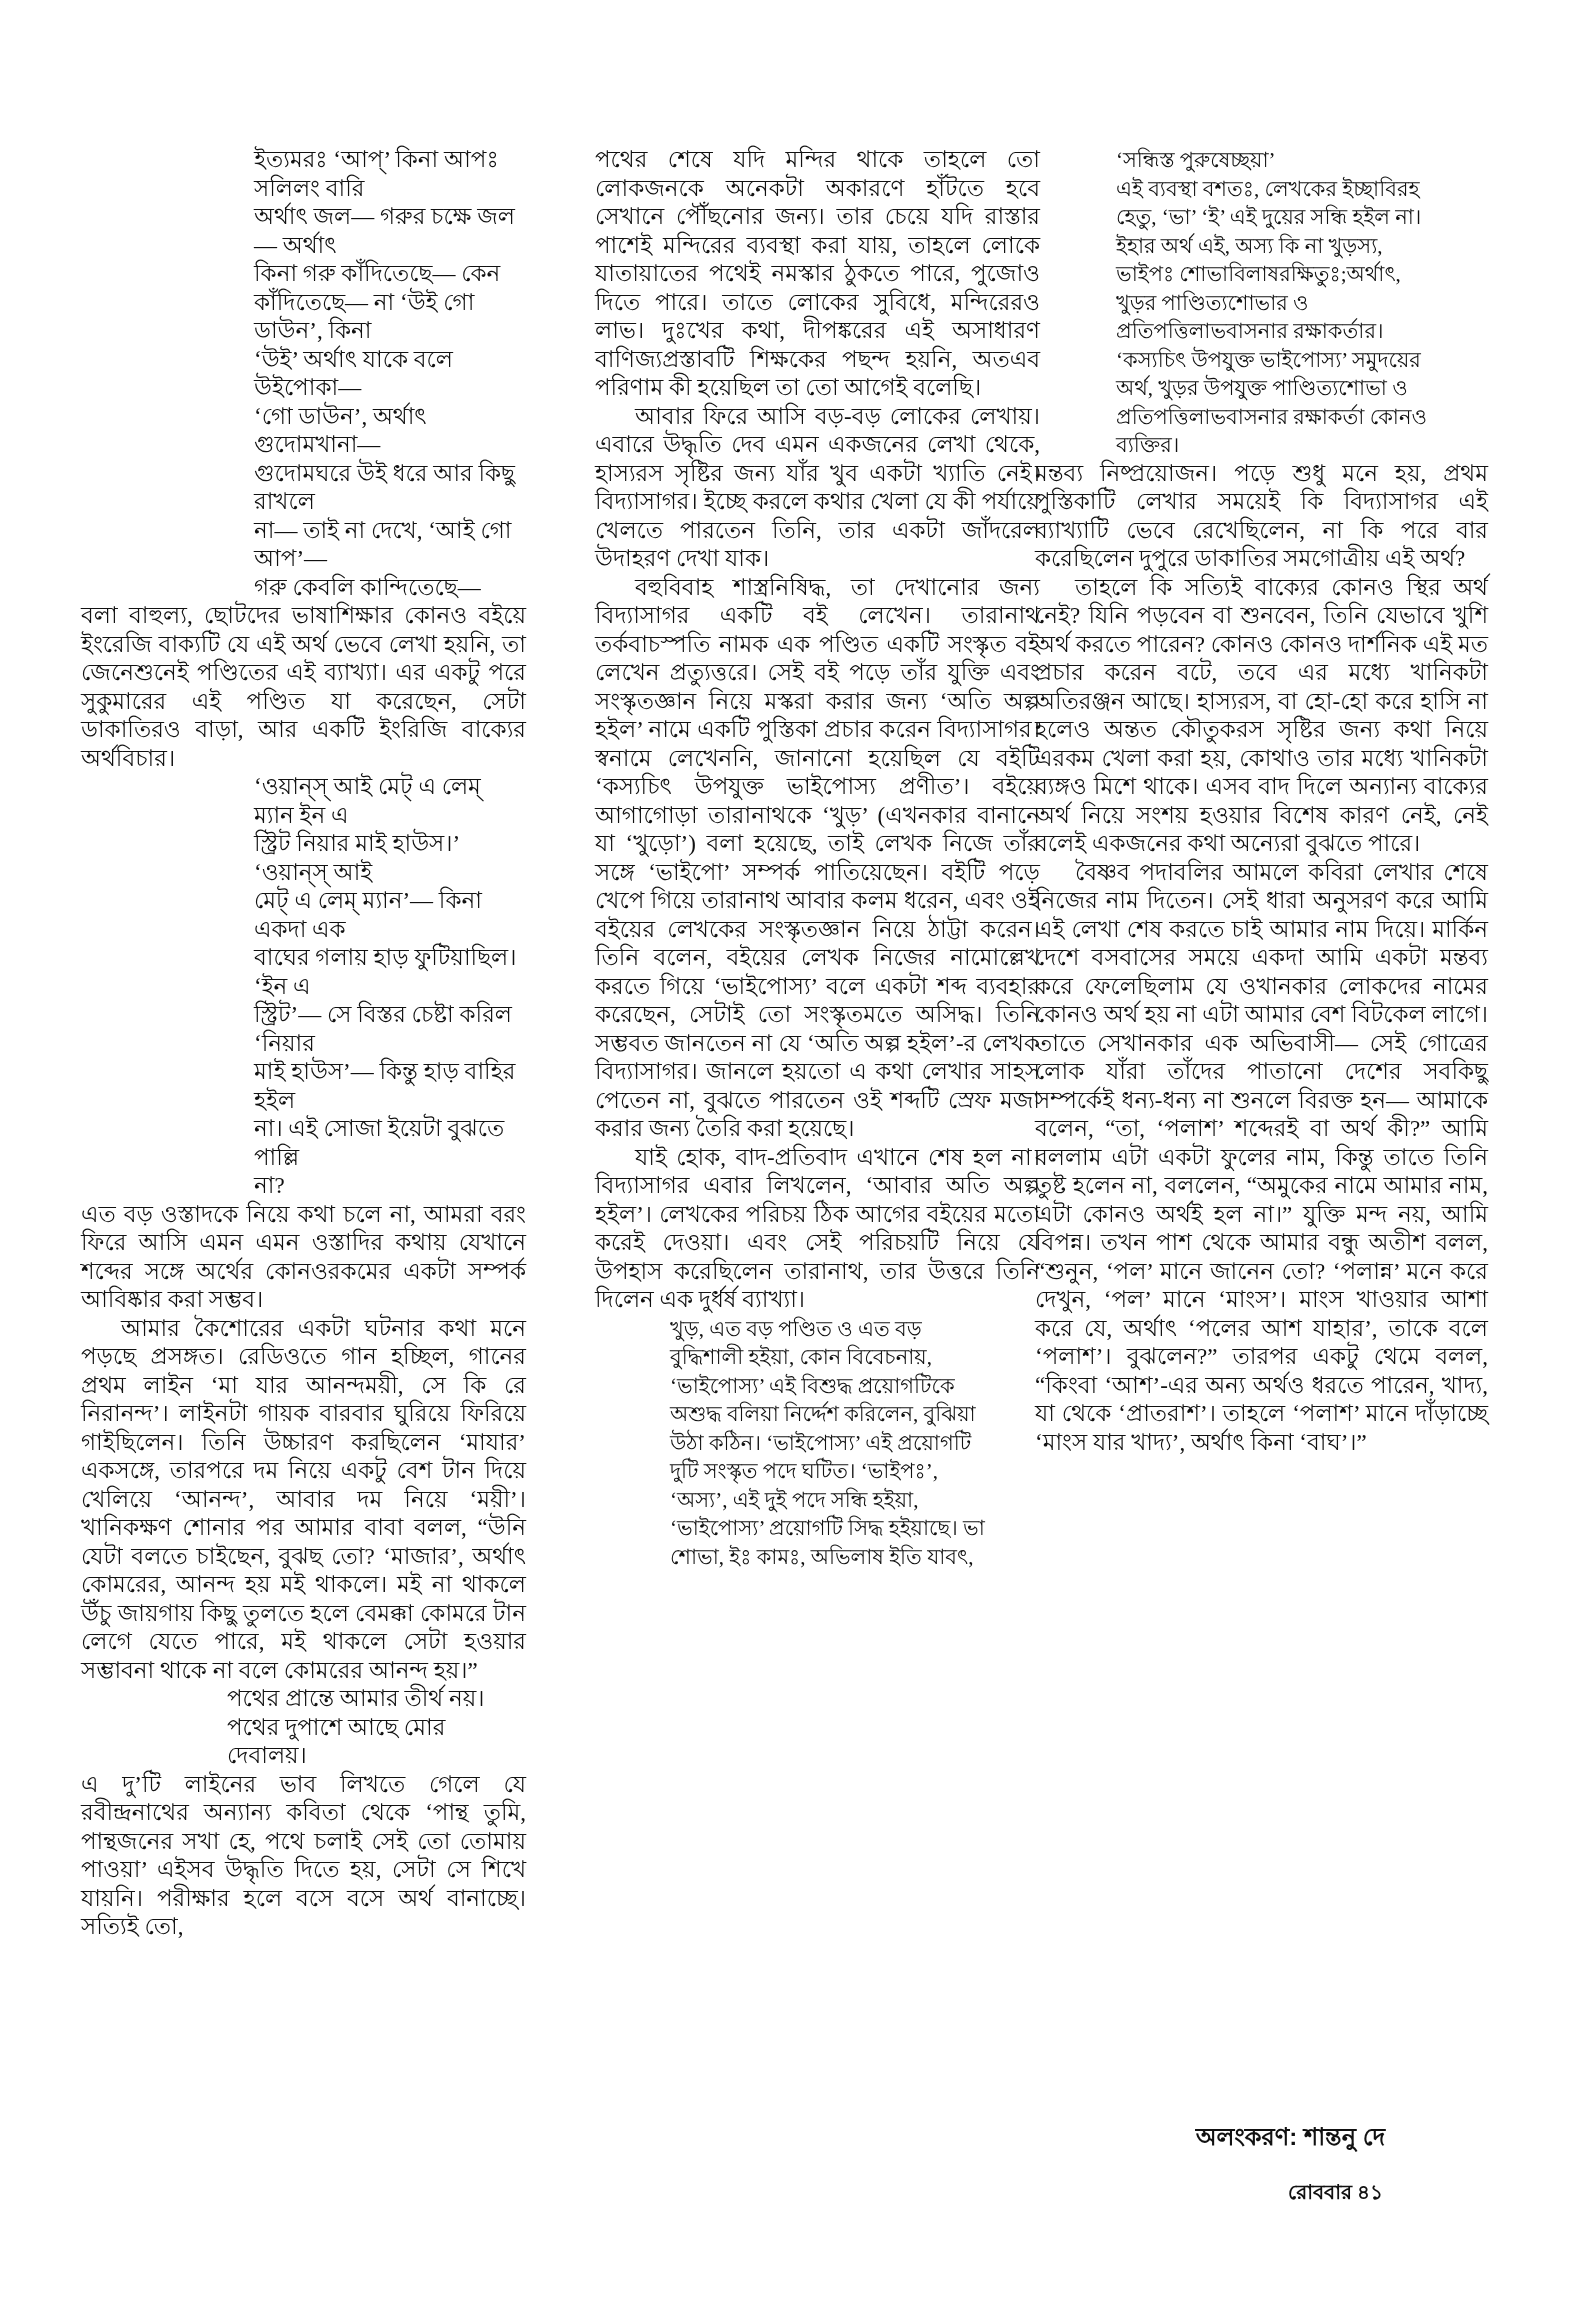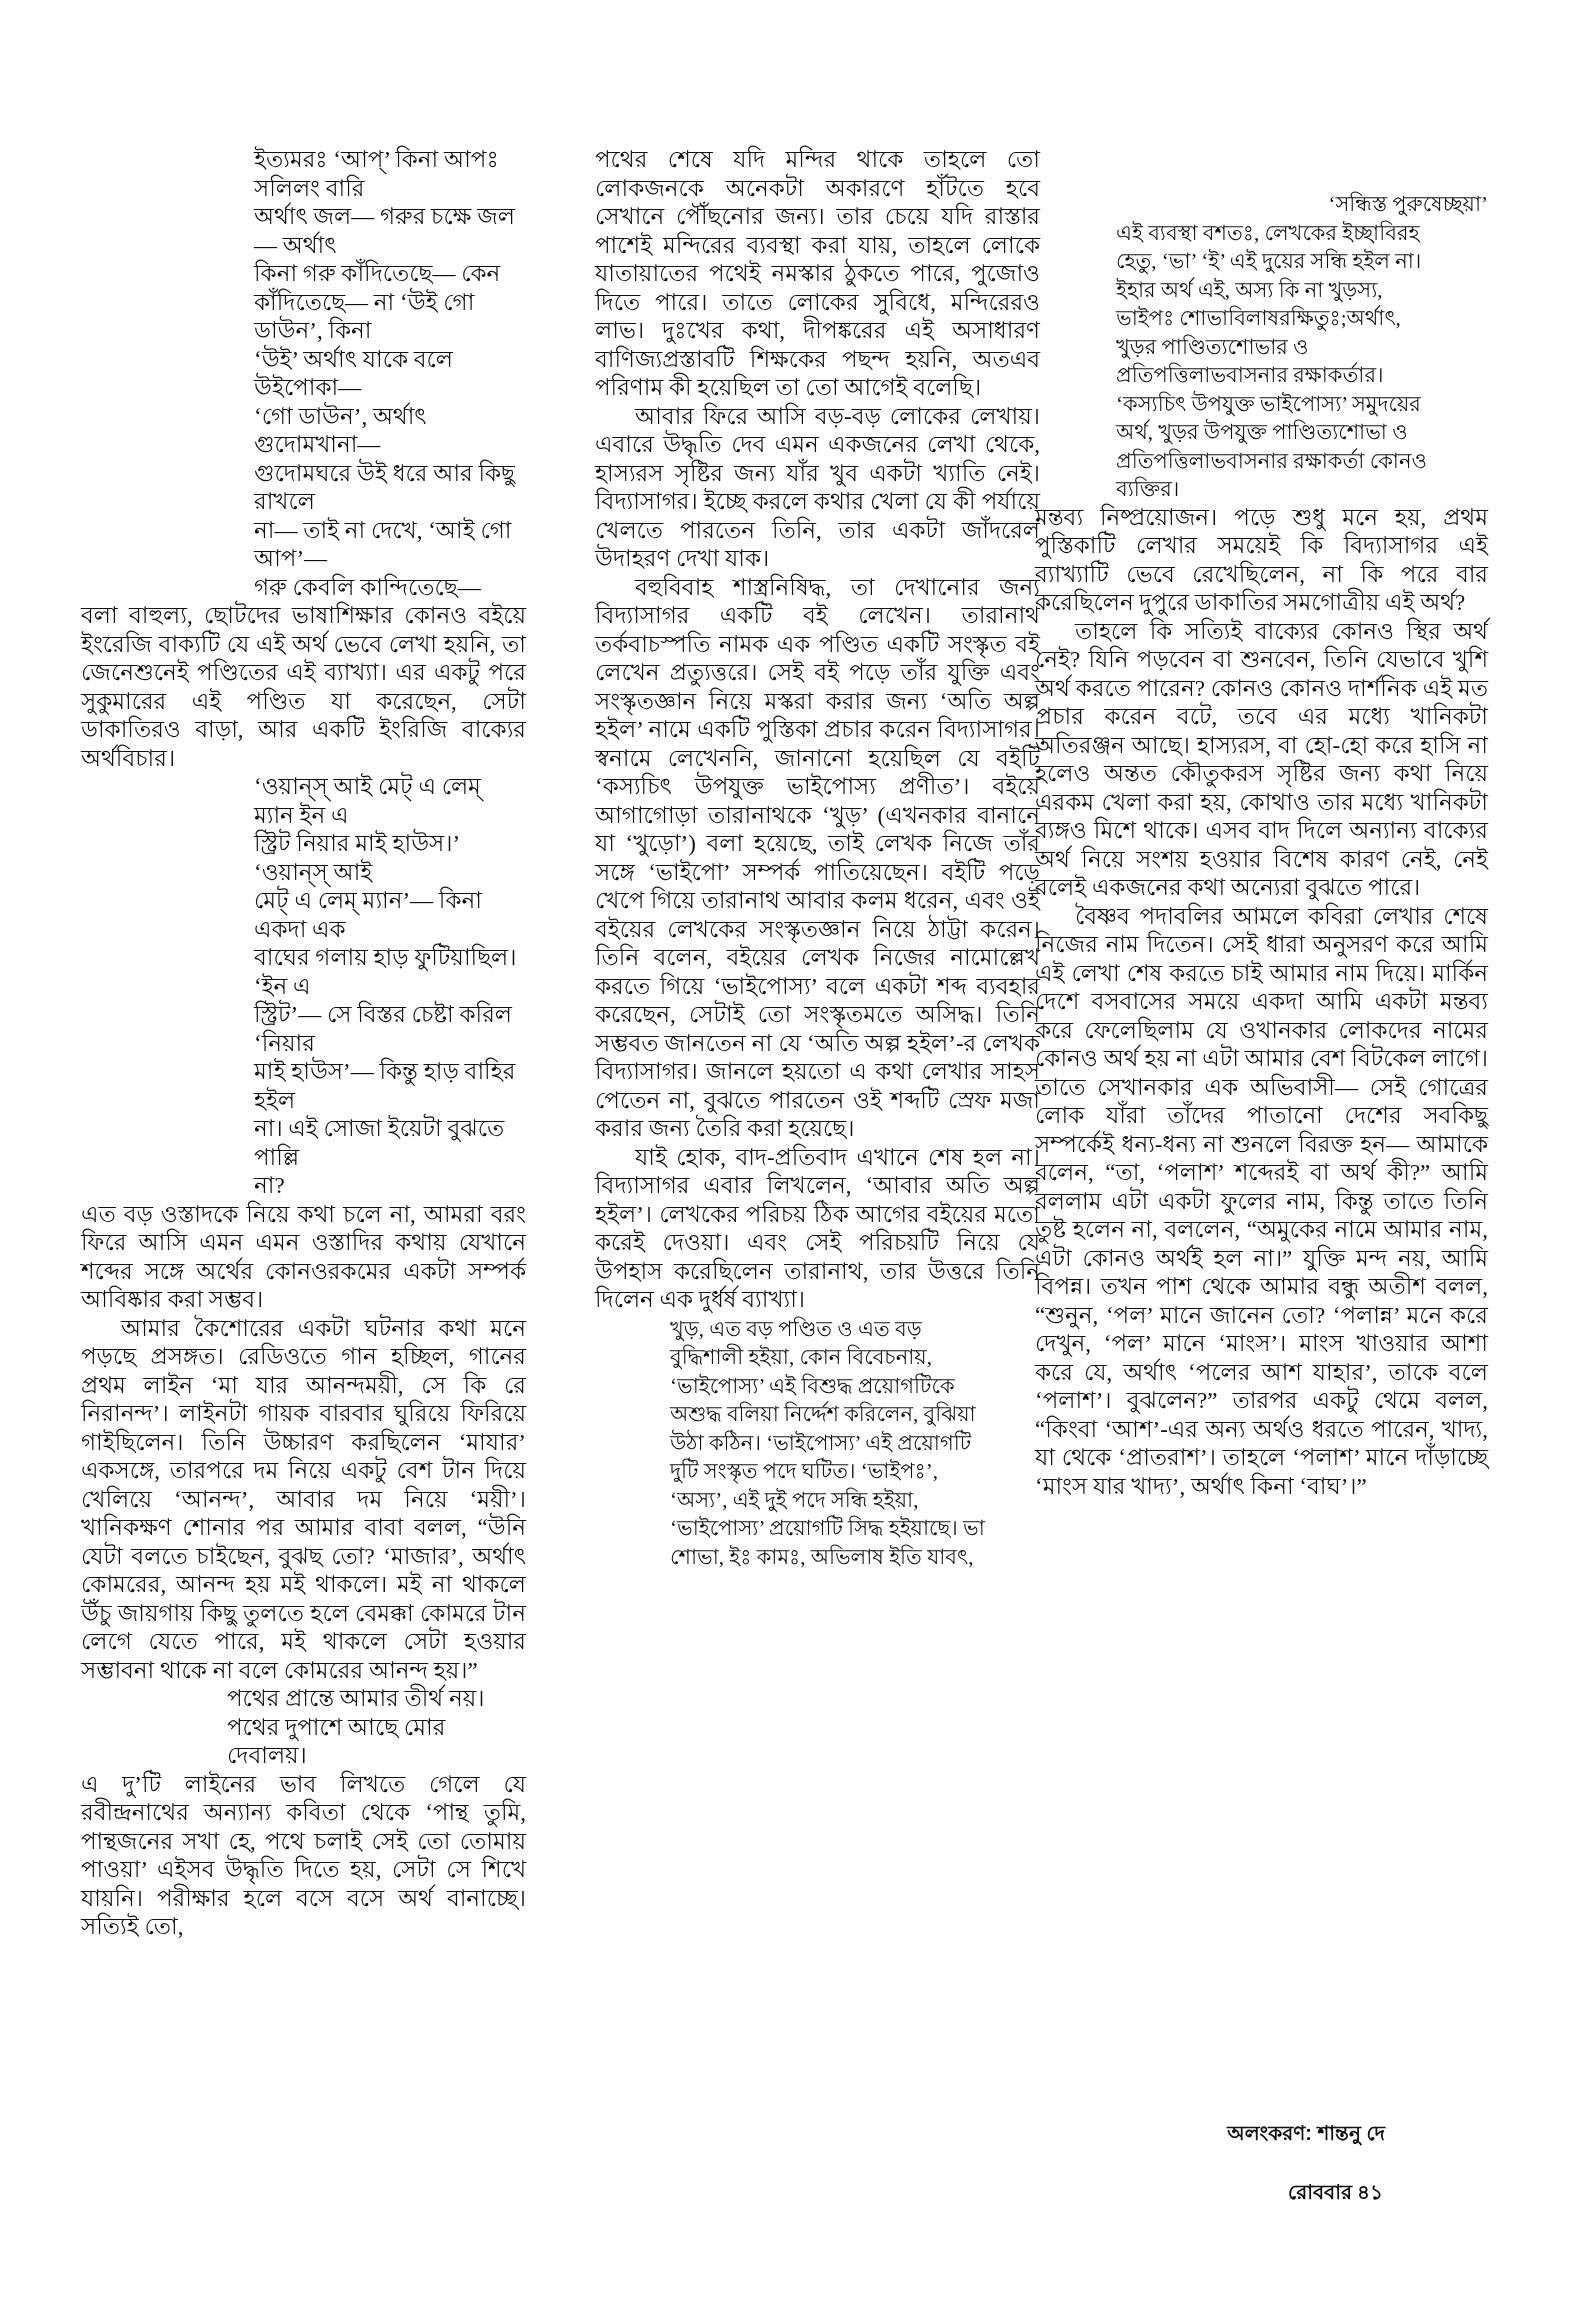--- a/index.html
+++ b/index.html
@@ -37,31 +37,30 @@
   }
   .verse.indent-lg { margin-left: 173px; }
   .verse.indent-md { margin-left: 146px; }
   .verse.small {
     font-size: 21px;
     line-height: 28.5px;
   }
   .col-2 .verse.small { margin-left: 75px; }
   .col-3 .verse.small { margin-left: 81px; }
   .verse.centered {
-    text-align: right;
+    text-align: left;
     margin-left: 81px;
     white-space: normal;
-    margin-top: 44px;
   }
 
   .credit {
     position: absolute;
     right: 206px;
     top: 2118px;
-    font-size: 20px;
+    font-size: 24px;
     font-weight: bold;
     font-family: "Liberation Sans", "DejaVu Sans", sans-serif;
   }
   .page-number {
     position: absolute;
     right: 208px;
     top: 2177px;
     font-size: 20px;
     font-weight: 600;
   }

